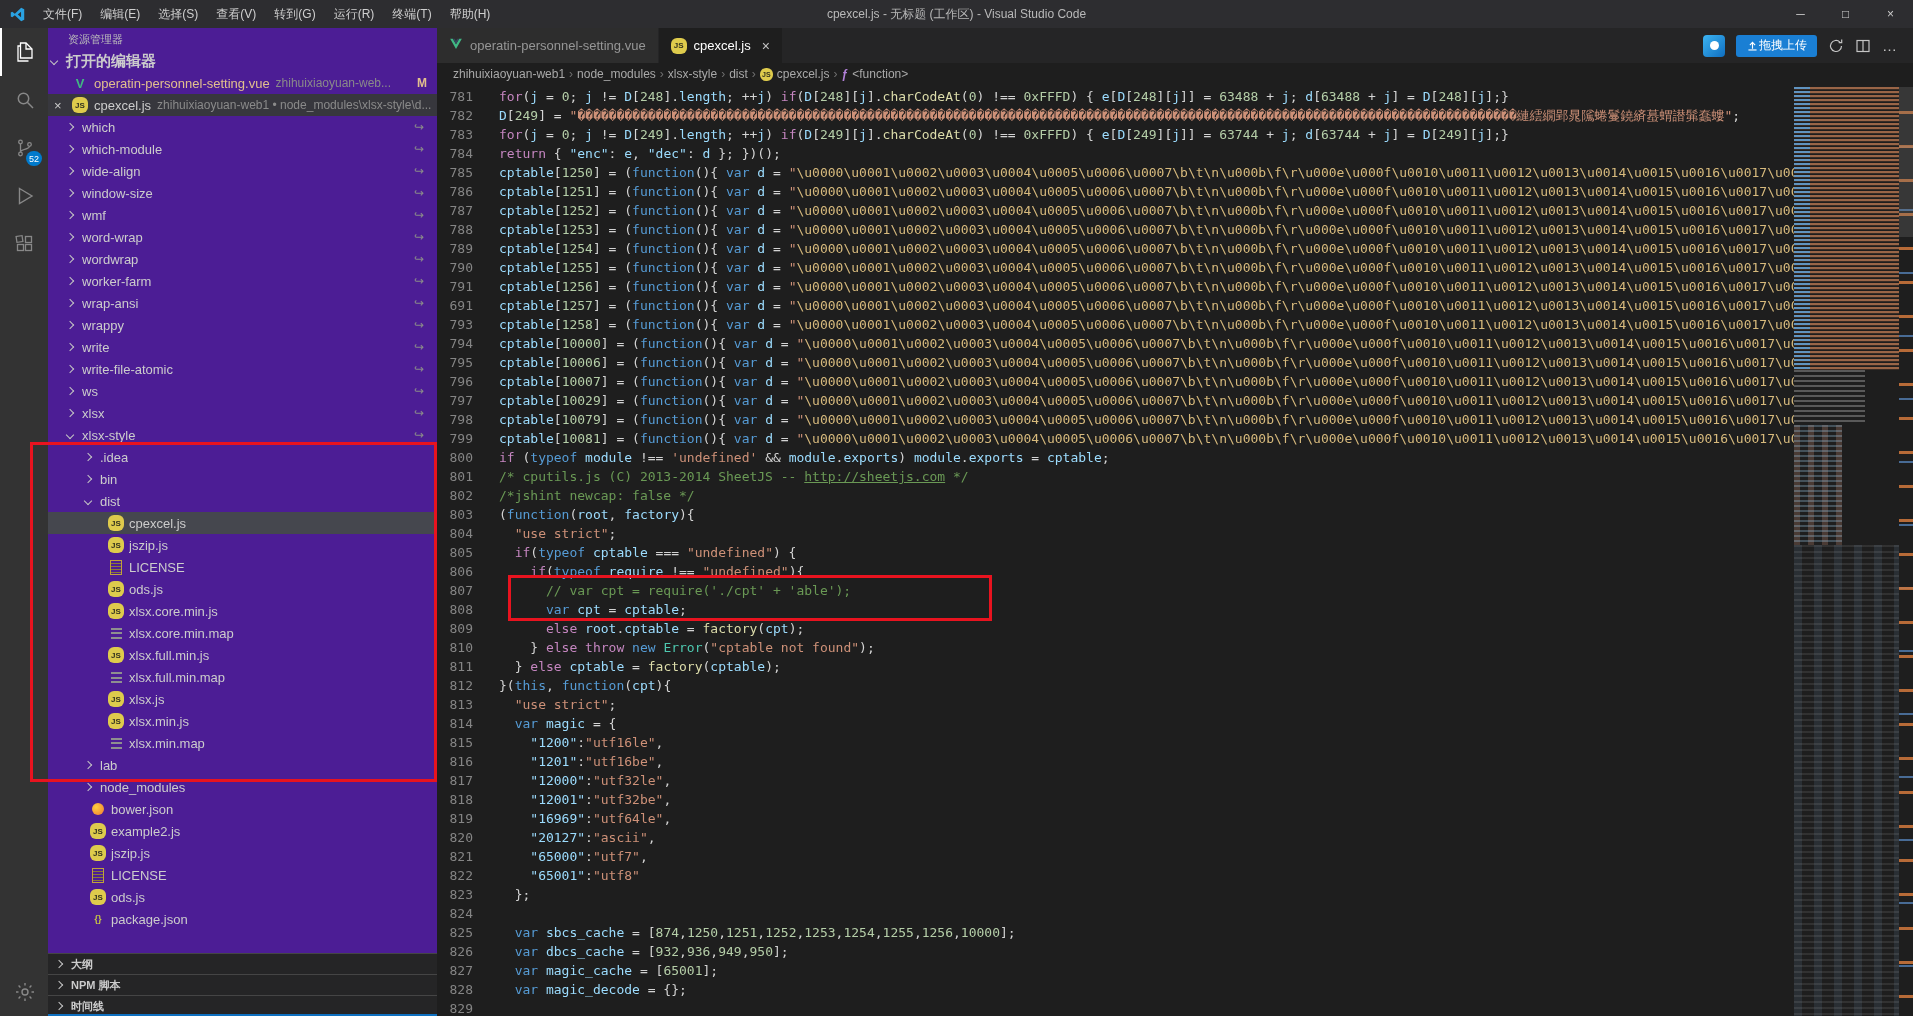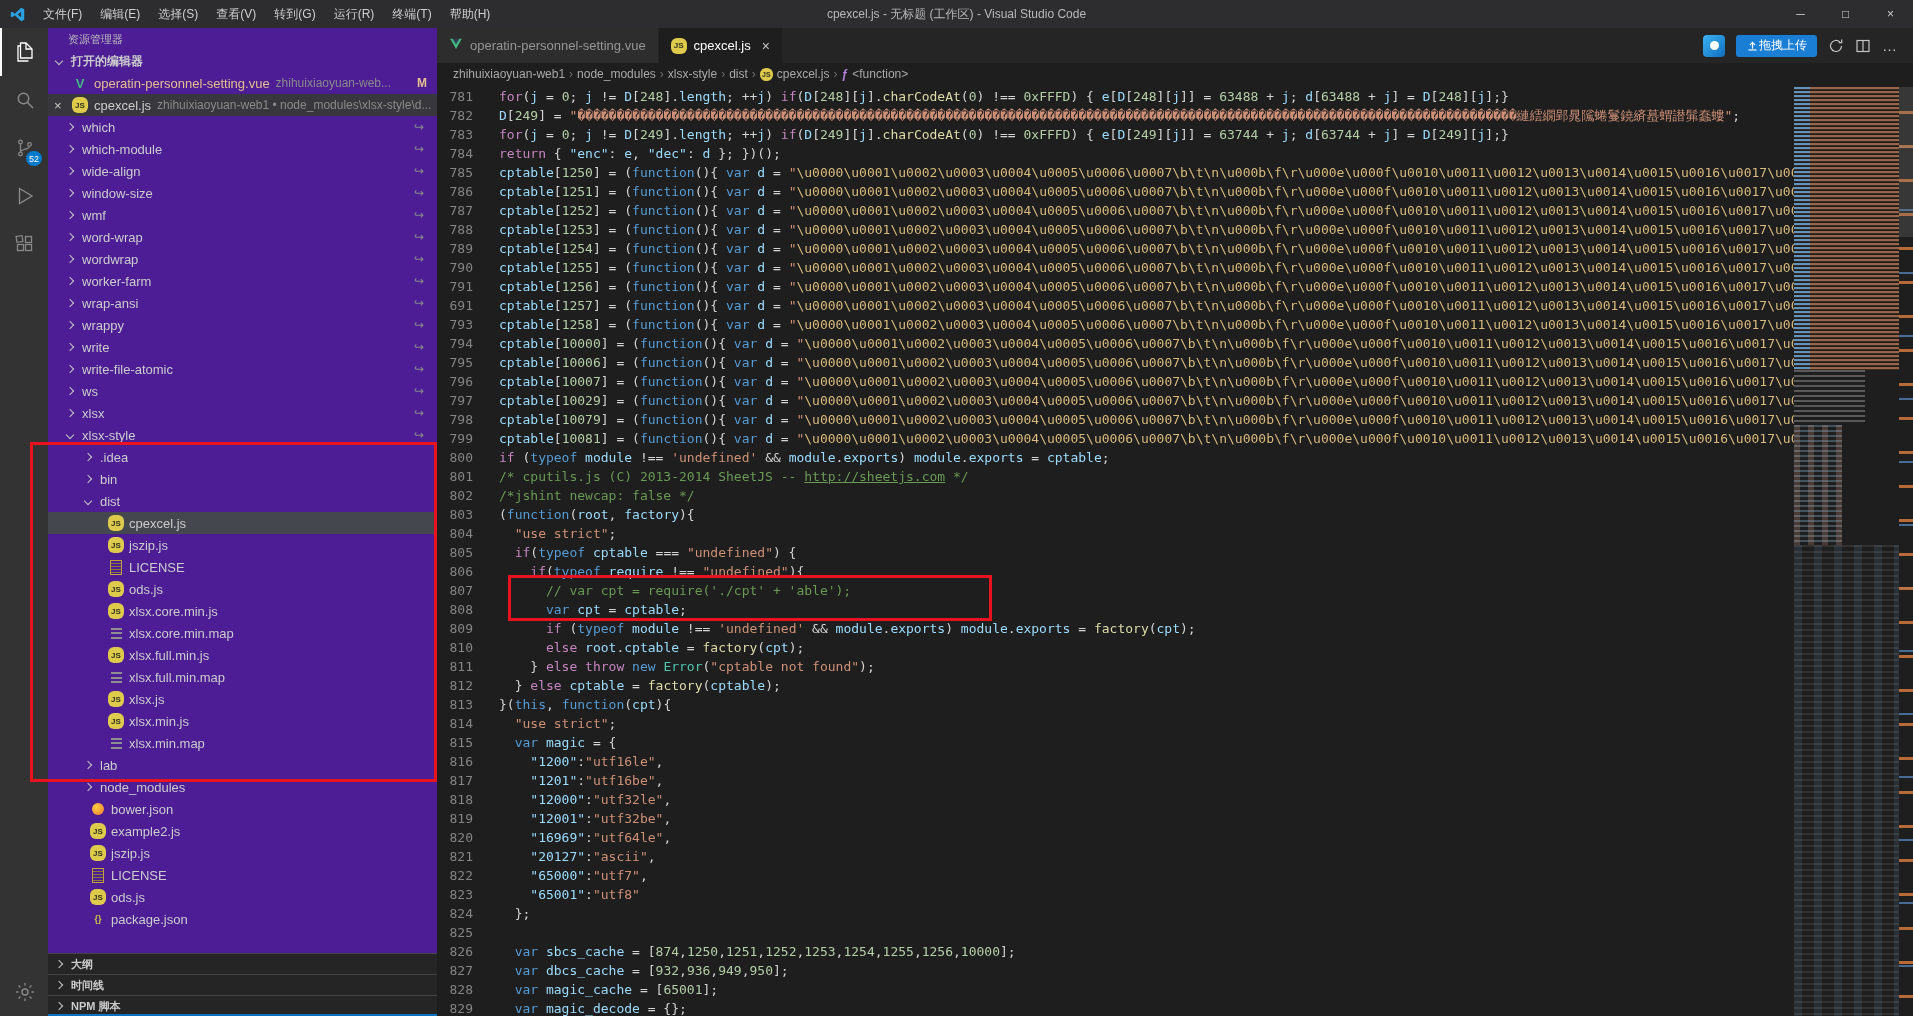--- a/index.html
+++ b/index.html
@@ -21,21 +21,21 @@
   
   .activitybar{flex:0 0 48px;background:#333333;display:flex;flex-direction:column;align-items:stretch;}
   .act-item{position:relative;height:48px;display:flex;align-items:center;justify-content:center;color:#888888;border-left:2px solid transparent;}
   .act-item.active{color:#ffffff;border-left:2px solid #ffffff;}
   .act-badge{position:absolute;right:6px;bottom:6px;min-width:15px;height:15px;border-radius:8px;background:#007acc;color:#fff;font-size:9px;display:flex;align-items:center;justify-content:center;padding:0 3px;}
   .act-bottom{margin-top:auto;}
 
   
   .sidebar{position:relative;flex:0 0 389px;background:#4c1d95;color:#cccccc;overflow:hidden;display:flex;flex-direction:column;}
   .sidebar-title{height:22px;line-height:22px;font-size:11px;color:#bbbbbb;padding-left:20px;}
-  .section-header{height:22px;display:flex;align-items:center;gap:5px;font-size:12px;font-weight:bold;color:#cccccc;padding-left:5px;}
+  .section-header{height:22px;display:flex;align-items:center;gap:5px;font-size:15px;font-weight:bold;color:#cccccc;}
   .chev{width:6px;height:6px;border-right:1.4px solid #c5c5c5;border-bottom:1.4px solid #c5c5c5;flex:0 0 auto;display:inline-block;}
   .chev.right{transform:rotate(-45deg);margin:0 4px 0 3px;}
   .chev.down{transform:rotate(45deg);margin:0 4px 0 3px;}
   .oe-row{position:relative;height:22px;display:flex;align-items:center;gap:6px;font-size:13px;padding-left:24px;white-space:nowrap;}
   .oe-row.active{background:#37373d;}
   .oe-close{position:absolute;left:6px;color:#cccccc;font-size:13px;}
   .oe-label{flex:0 0 auto;}
   .oe-label.modified{color:#e2c08d;}
   .oe-desc{color:#8a8a8a;font-size:12px;overflow:hidden;text-overflow:ellipsis;flex:1;min-width:0;}
   .oe-badge{color:#e2c08d;font-size:12px;margin-right:10px;font-weight:bold;}
@@ -377,25 +377,25 @@
             <span class="tree-label">package.json</span>
           </div>
         </div>
       <div class="bottom-sections" id="bottom-sections">
           <div class="bottom-section">
             <span class="chev right"></span>
             <span>大纲</span>
           </div>
           <div class="bottom-section">
             <span class="chev right"></span>
+            <span>NPM 脚本</span>
+          </div>
+          <div class="bottom-section">
+            <span class="chev right"></span>
             <span>时间线</span>
-          </div>
-          <div class="bottom-section">
-            <span class="chev right"></span>
-            <span>NPM 脚本</span>
           </div>
         </div>
       <div class="sidebar-blue"></div>
     </div>
 
     <div class="editor-group">
       <div class="tabbar">
         <div id="tabs" style="display:flex;align-items:stretch;">
             <div class="tab">
               <span><svg width="14" height="13" viewBox="0 0 24 22">
@@ -536,21 +536,20 @@
             <div class="code-line"><span class="tv">cptable</span>[<span class="tn">10081</span>] = (<span class="td">function</span>(){ <span class="td">var</span> <span class="tv">d</span> = <span class="ts">"<span class="te">\u0000</span><span class="te">\u0001</span><span class="te">\u0002</span><span class="te">\u0003</span><span class="te">\u0004</span><span class="te">\u0005</span><span class="te">\u0006</span><span class="te">\u0007</span><span class="te">\b</span><span class="te">\t</span><span class="te">\n</span><span class="te">\u000b</span><span class="te">\f</span><span class="te">\r</span><span class="te">\u000e</span><span class="te">\u000f</span><span class="te">\u0010</span><span class="te">\u0011</span><span class="te">\u0012</span><span class="te">\u0013</span><span class="te">\u0014</span><span class="te">\u0015</span><span class="te">\u0016</span><span class="te">\u0017</span><span class="te">\u0018</span></span></div>
             <div class="code-line"><span class="tk">if</span> (<span class="td">typeof</span> <span class="tv">module</span> !== <span class="ts">'undefined'</span> &amp;&amp; <span class="tv">module</span>.<span class="tv">exports</span>) <span class="tv">module</span>.<span class="tv">exports</span> = <span class="tv">cptable</span>;</div>
             <div class="code-line"><span class="tc">/* cputils.js (C) 2013-2014 SheetJS -- <span class="tlink">http://sheetjs.com</span> */</span></div>
             <div class="code-line"><span class="tc">/*jshint newcap: false */</span></div>
             <div class="code-line">(<span class="td">function</span>(<span class="tv">root</span>, <span class="tv">factory</span>){</div>
             <div class="code-line">  <span class="ts">"use strict"</span>;</div>
             <div class="code-line">  <span class="tk">if</span>(<span class="td">typeof</span> <span class="tv">cptable</span> === <span class="ts">"undefined"</span>) {</div>
             <div class="code-line">    <span class="tk">if</span>(<span class="td">typeof</span> <span class="tv">require</span> !== <span class="ts">"undefined"</span>){</div>
             <div class="code-line"><span class="tc">      // var cpt = require('./cpt' + 'able');</span></div>
             <div class="code-line">      <span class="td">var</span> <span class="tv">cpt</span> = <span class="tv">cptable</span>;</div>
-            <div class="code-line">      <span class="tk">if</span> (<span class="td">typeof</span> <span class="tv">module</span> !== <span class="ts">'undefined'</span> &amp;&amp; <span class="tv">module</span>.<span class="tv">exports</span>) <span class="tv">module</span>.<span class="tv">exports</span> = <span class="tf">factory</span>(<span class="tv">cpt</span>);</div>
             <div class="code-line">      <span class="tk">else</span> <span class="tv">root</span>.<span class="tv">cptable</span> = <span class="tf">factory</span>(<span class="tv">cpt</span>);</div>
             <div class="code-line">    } <span class="tk">else</span> <span class="tk">throw</span> <span class="td">new</span> <span class="tt">Error</span>(<span class="ts">"cptable not found"</span>);</div>
             <div class="code-line">  } <span class="tk">else</span> <span class="tv">cptable</span> = <span class="tf">factory</span>(<span class="tv">cptable</span>);</div>
             <div class="code-line">}(<span class="td">this</span>, <span class="td">function</span>(<span class="tv">cpt</span>){</div>
             <div class="code-line">  <span class="ts">"use strict"</span>;</div>
             <div class="code-line">  <span class="td">var</span> <span class="tv">magic</span> = {</div>
             <div class="code-line">    <span class="tv">"1200"</span>:<span class="ts">"utf16le"</span>,</div>
             <div class="code-line">    <span class="tv">"1201"</span>:<span class="ts">"utf16be"</span>,</div>
             <div class="code-line">    <span class="tv">"12000"</span>:<span class="ts">"utf32le"</span>,</div>
             <div class="code-line">    <span class="tv">"12001"</span>:<span class="ts">"utf32be"</span>,</div>

